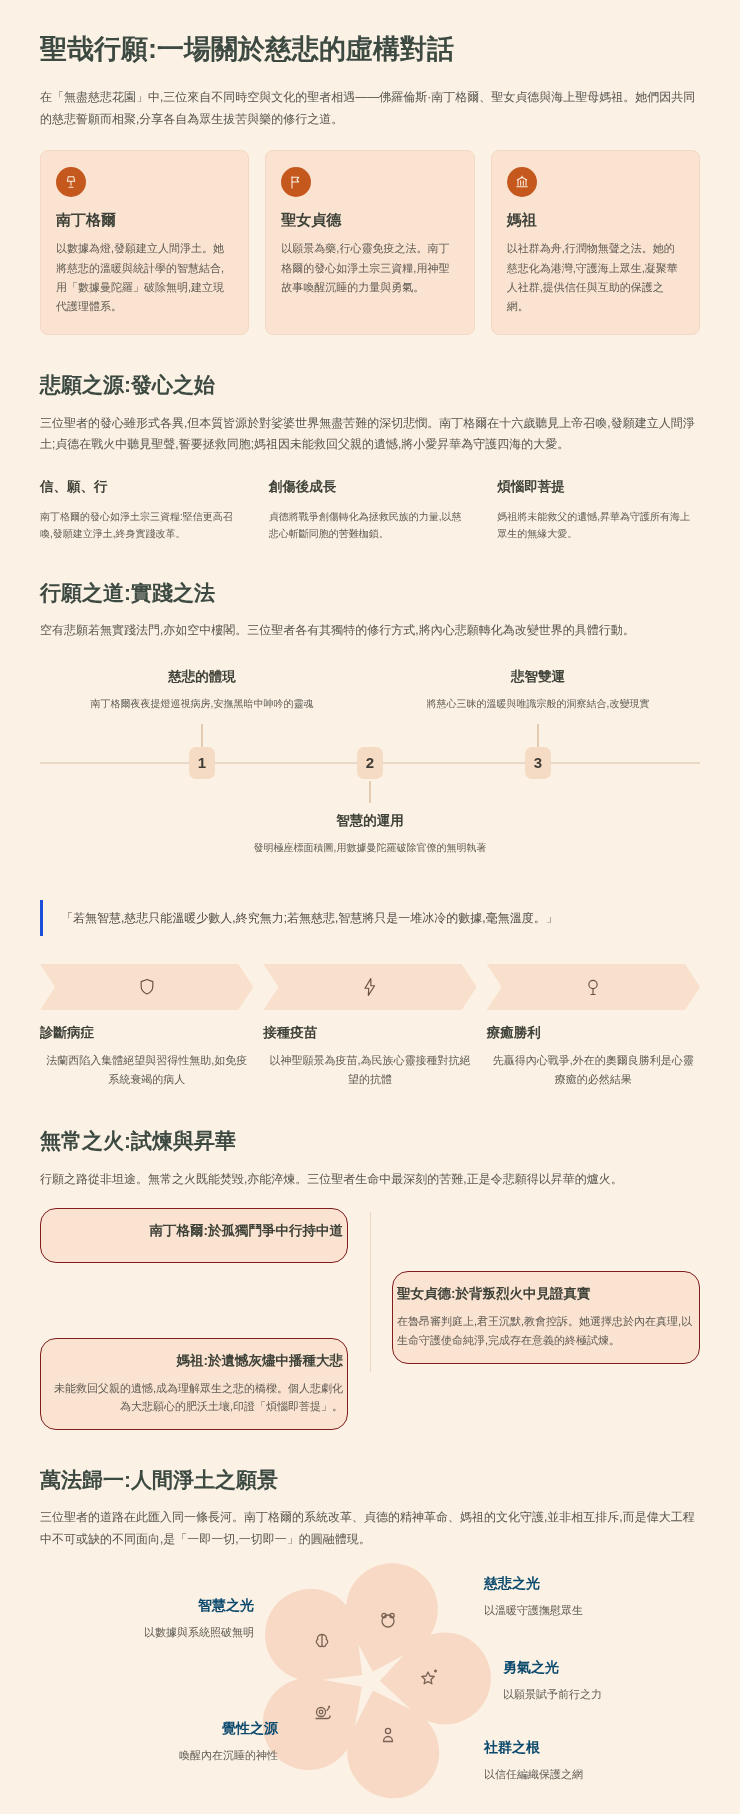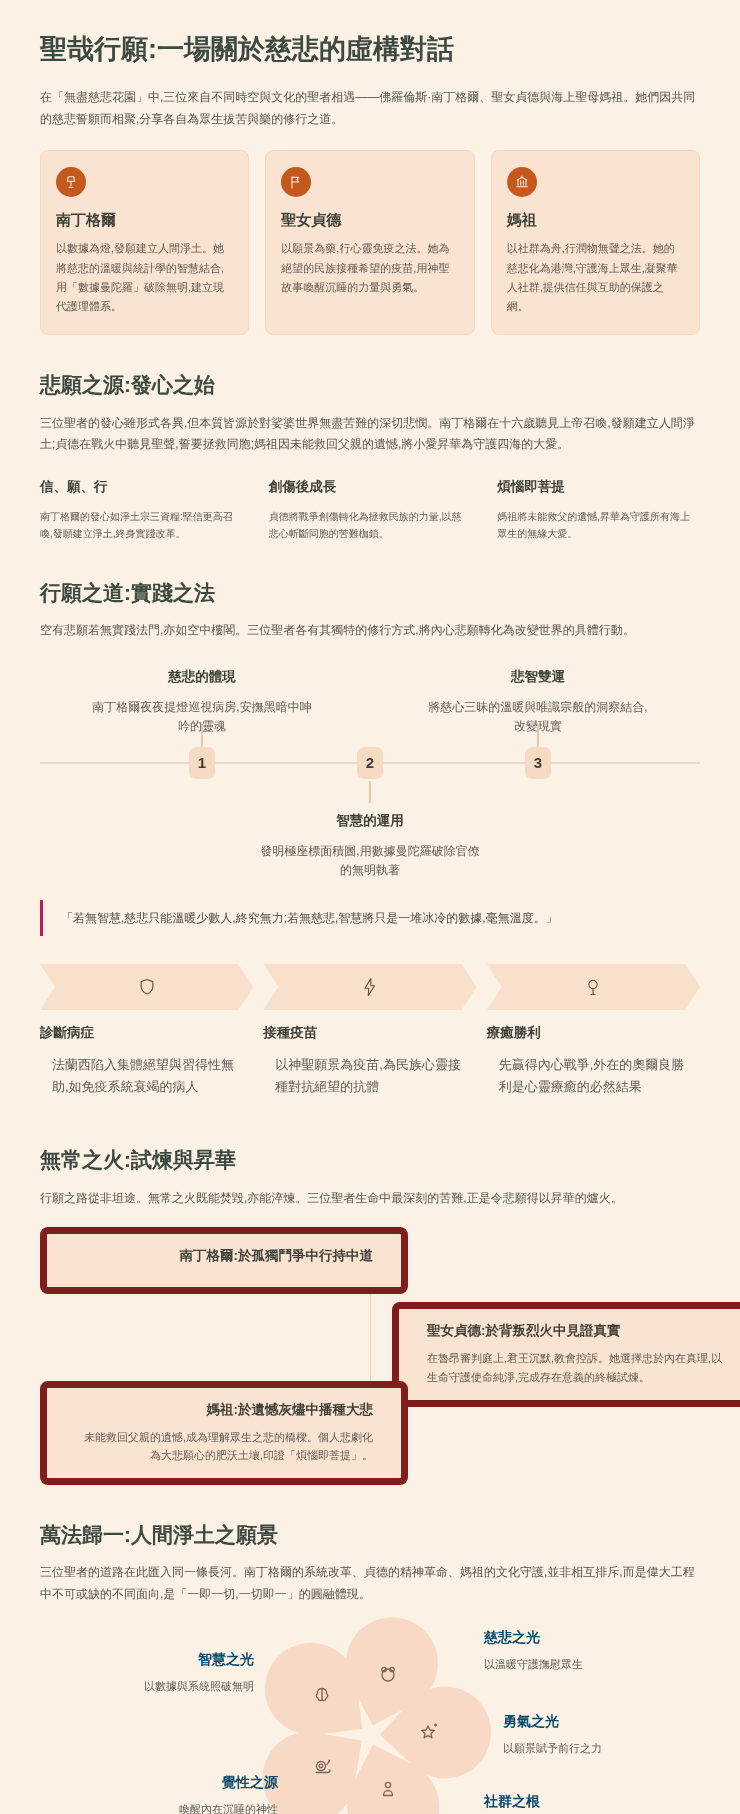--- a/index.html
+++ b/index.html
@@ -23,37 +23,37 @@
   
   .cols{display:flex;gap:26px;margin-top:22px;}
   .col{flex:1;}
   .col h4{font-size:13.5px;color:#3F4239;margin:0 0 12px;font-weight:700;}
   .col p{font-size:10px;line-height:1.75;color:#5E5B53;margin:0;}
   
   .timeline{position:relative;height:218px;margin-top:26px;}
   .tl-line{position:absolute;left:0;right:0;top:94px;height:2px;background:#EAD9C4;}
   .tl-item{position:absolute;width:250px;text-align:center;}
   .tl-item h5{font-size:13.5px;color:#3F4239;margin:0 0 10px;font-weight:700;}
-  .tl-item p{font-size:12px;line-height:1.6;color:#5E5B53;margin:12px;}
+  .tl-item p{font-size:10px;line-height:1.6;color:#5E5B53;margin:0;}
   .tl-tick{position:absolute;width:2px;background:#E3CBAF;}
   .tl-num{position:absolute;top:79px;width:26px;height:32px;border-radius:7px;background:#F6DBC4;color:#3F3C36;
           font-size:15px;font-weight:700;display:flex;align-items:center;justify-content:center;}
   
-  .quote{border-left:3px solid #be185d;padding:8px 4px 8px 18px;margin:14px 0 0;font-size:12px;line-height:1.7;color:#4E4B45;}
+  .quote{border-left:3px solid #1d4ed8;padding:8px 4px 8px 18px;margin:14px 0 0;font-size:12px;line-height:1.7;color:#4E4B45;}
   
   .steps{display:flex;gap:10px;margin-top:28px;}
   .step{flex:1;}
   .chev{height:46px;background:#F9E0CC;display:flex;align-items:center;justify-content:center;color:#6B5140;
         clip-path:polygon(0 0,calc(100% - 15px) 0,100% 50%,calc(100% - 15px) 100%,0 100%,15px 50%);}
   .step h5{font-size:13.5px;color:#3F4239;margin:14px 0 9px;font-weight:700;}
-  .step p{font-size:13px;line-height:1.7;color:#5E5B53;margin:12px;}
+  .step p{font-size:11px;line-height:1.7;color:#5E5B53;margin:3px;text-align:center;}
   
   .trials{position:relative;margin-top:18px;}
   .trials::before{content:"";position:absolute;left:50%;top:4px;bottom:58px;width:1px;background:#EBD7C1;}
-  .tcard{width:298px;background:#FBE3D1;border:7px solid #7f1d1d;border-radius:8px;padding:13px 28px;position:relative;}
+  .tcard{width:298px;background:#FBE3D1;border:1px solid #7f1d1d;border-radius:16px;padding:13px 4px;position:relative;}
   .tcard h5{font-size:13.5px;color:#3F4239;margin:0 0 9px;font-weight:700;}
   .tcard p{font-size:11px;line-height:1.7;color:#5E5B53;margin:0;}
   .tcard.left{margin-right:auto;text-align:right;}
   .tcard.right{margin-left:352px;text-align:left;margin-top:8px;}
   .tcard.l3{margin-top:-26px;}
   
   .flower{position:relative;height:306px;margin-top:14px;}
   .petal{position:absolute;left:330px;top:116px;width:92px;height:92px;background:#F7D9C5;
          border-radius:0 50% 50% 50%;transform-origin:0 0;}
   .f-icon{position:absolute;width:24px;height:24px;color:#7A6353;}
@@ -84,21 +84,21 @@
       <p>以數據為燈,發願建立人間淨土。她將慈悲的溫暖與統計學的智慧結合,用「數據曼陀羅」破除無明,建立現代護理體系。</p>
     </div>
     <div class="card">
       <div class="icircle">
         <svg width="16" height="16" viewBox="0 0 24 24" fill="none" stroke="currentColor" stroke-width="1.6" stroke-linecap="round" stroke-linejoin="round">
             <path d="M6 21V4"></path>
             <path d="M6 5h10l-2.6 3.5L16 12H6"></path>
           </svg>
       </div>
       <h3>聖女貞德</h3>
-      <p>以願景為藥,行心靈免疫之法。她為絕望的民族接種希望的疫苗,用神聖故事喚醒沉睡的力量與勇氣。</p>
+      <p>以願景為藥,行心靈免疫之法。南丁格爾的發心如淨土宗三資糧,用神聖故事喚醒沉睡的力量與勇氣。</p>
     </div>
     <div class="card">
       <div class="icircle">
         <svg width="16" height="16" viewBox="0 0 24 24" fill="none" stroke="currentColor" stroke-width="1.6" stroke-linecap="round" stroke-linejoin="round">
             <path d="M12 3v3"></path>
             <path d="M5 9l7-4 7 4"></path>
             <path d="M6 9v8M10 10v7M14 10v7M18 9v8"></path>
             <path d="M4 19h16"></path>
           </svg>
       </div>

